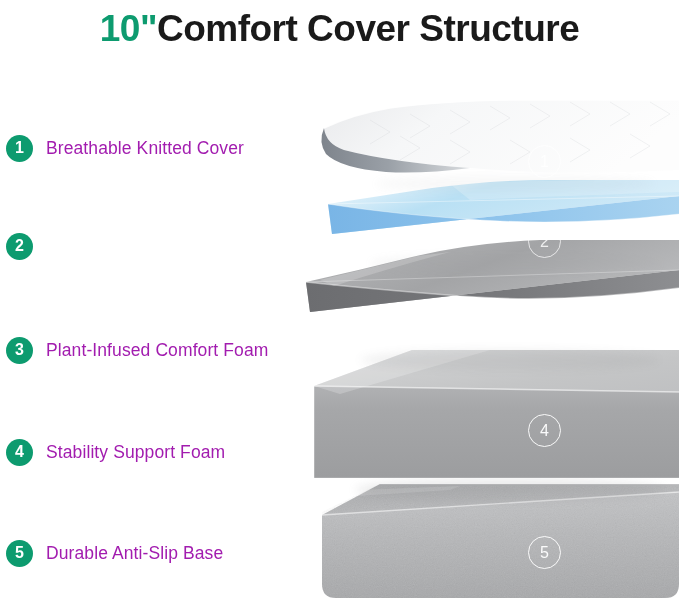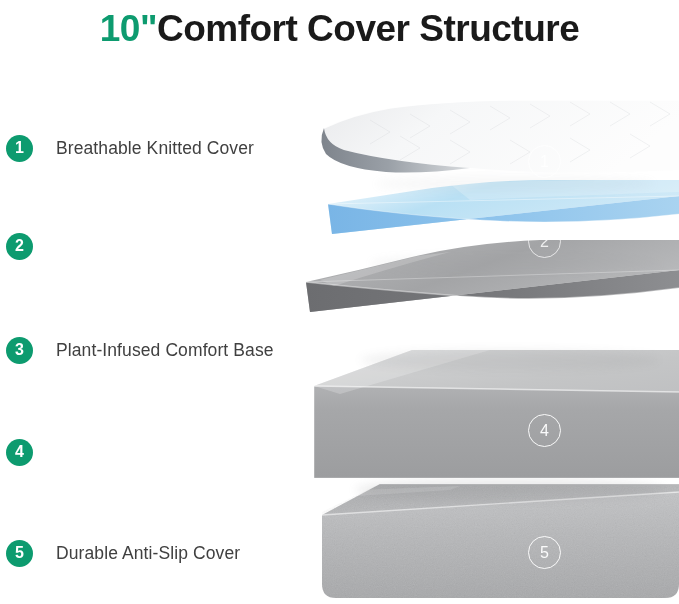--- a/index.html
+++ b/index.html
@@ -64,23 +64,23 @@
     background: #0d9b6f;
     color: #ffffff;
     font-size: 16px;
     font-weight: bold;
     display: flex;
     align-items: center;
     justify-content: center;
     line-height: 1;
   }
   .legend-text {
-    margin-left: 23px;
+    margin-left: 13px;
     font-size: 17.5px;
-    color: #404040;
+    color: #a21caf;
     letter-spacing: 0.1px;
   }
 
   
   #illustration {
     position: absolute;
     left: 300px;
     top: 92px;
     width: 379px;
     height: 512px;
@@ -123,30 +123,31 @@
       <span class="badge-solid">1</span>
       <span class="legend-text">Breathable Knitted Cover</span>
     </div>
 
     <div class="legend-row" style="top:231px;">
       <span class="badge-solid">2</span>
     </div>
 
     <div class="legend-row" style="top:335px;">
       <span class="badge-solid">3</span>
-      <span class="legend-text">Plant-Infused Comfort Base</span>
+      <span class="legend-text">Plant-Infused Comfort Foam</span>
     </div>
 
     <div class="legend-row" style="top:437px;">
       <span class="badge-solid">4</span>
+      <span class="legend-text">Stability Support Foam</span>
     </div>
 
     <div class="legend-row" style="top:538px;">
       <span class="badge-solid">5</span>
-      <span class="legend-text">Durable Anti-Slip Cover</span>
+      <span class="legend-text">Durable Anti-Slip Base</span>
     </div>
 
   </div>
 
   <div id="illustration">
 
     <svg width="379" height="512" viewBox="0 0 379 512">
       <defs>
         <linearGradient id="g1top" x1="0" y1="0" x2="1" y2="0.25">
           <stop offset="0" stop-color="#e9eaec"></stop>

